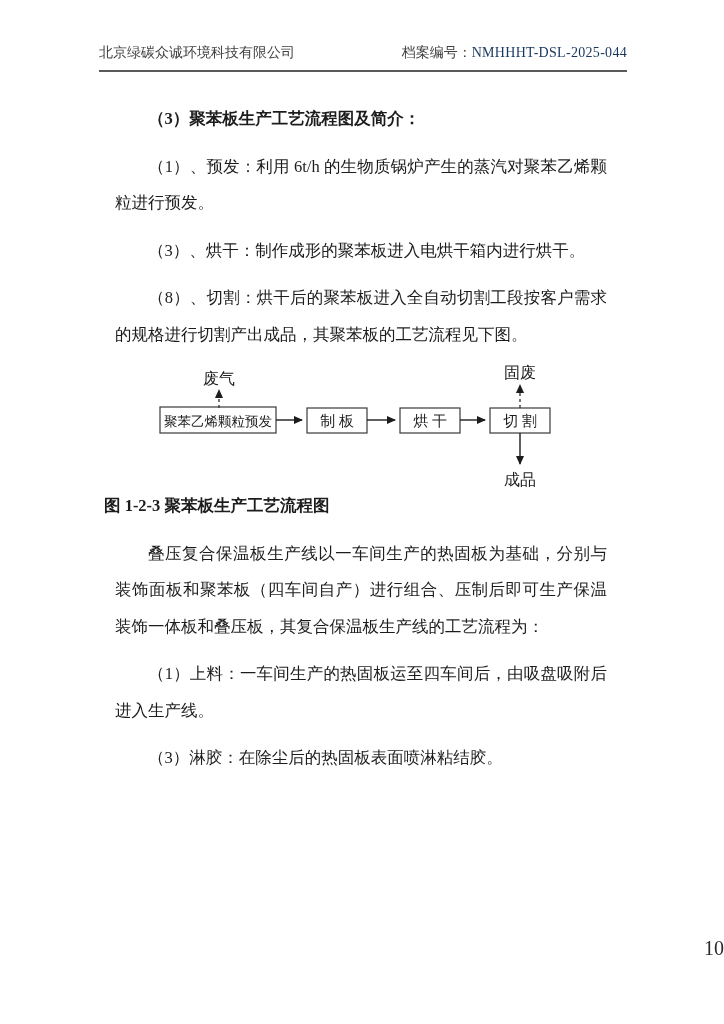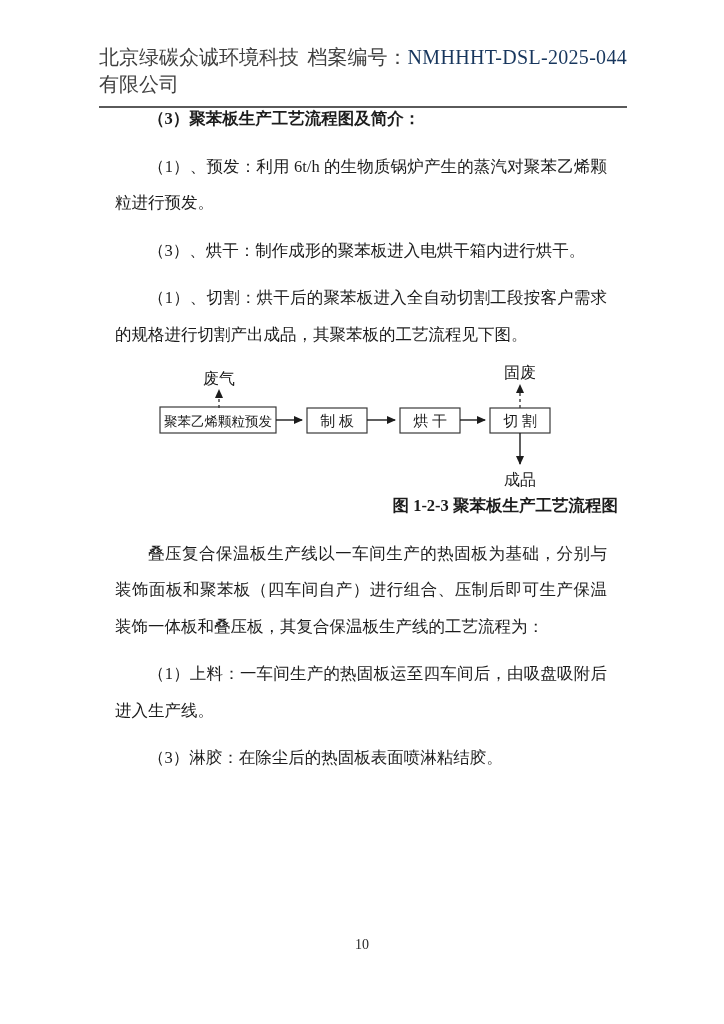--- a/index.html
+++ b/index.html
@@ -14,76 +14,76 @@
   }
   
   .header {
     position: absolute;
     left: 99px;
     top: 44px;
     width: 528px;
     display: flex;
     justify-content: space-between;
     align-items: baseline;
-    font-size: 20px;
+    font-size: 14px;
     border-bottom: 2px solid #5a5a5a;
     padding-bottom: 8px;
     color: #3f3f3f;
   }
   .header .archive { white-space: nowrap; }
   .header .archive .num { color: #17365d; letter-spacing: 0.3px; }
   
   .content {
     position: absolute;
     left: 104px;
     top: 90px;
     width: 514px;
     font-size: 16.5px;
     line-height: 36.5px;
     text-align: justify;
   }
   .para { margin: 11px; text-indent: 2em; }
   .heading { margin: 11px; text-indent: 2em; font-weight: bold; }
-  .figure-caption { margin: 0; text-indent: 0; text-align: right; font-weight: bold; }
+  .figure-caption { margin: 0; text-indent: 0; text-align: left; font-weight: bold; }
   
   .figure-block { height: 124px; position: relative; }
   .flow-svg { position: absolute; left: 0; top: 0; }
   .flow-svg text {
     font-family: "Liberation Serif", "DejaVu Serif", serif;
     fill: #1c1c1c;
   }
   .flow-box { fill: none; stroke: #3a3a3a; stroke-width: 1.2; }
   .flow-line { stroke: #1c1c1c; stroke-width: 1.4; fill: none; }
   .flow-dashed { stroke: #1c1c1c; stroke-width: 1.2; stroke-dasharray: 3 3; fill: none; }
   
   .footer {
     position: absolute;
     left: 0; top: 937px;
     width: 724px;
-    text-align: center;
-    font-size: 14px;
+    text-align: right;
+    font-size: 20px;
     color: #2a2a2a;
   }
 </style>
 </head>
 <body>
 
 <div class="page">
 
   <div class="header">
     <span class="company">北京绿碳众诚环境科技有限公司</span>
     <span class="archive"><span>档案编号：</span><span class="num">NMHHHT-DSL-2025-044</span></span>
   </div>
 
   <div class="content">
 
     <p class="heading">（3）聚苯板生产工艺流程图及简介：</p>
     <p class="para">（1）、预发：利用 6t/h 的生物质锅炉产生的蒸汽对聚苯乙烯颗粒进行预发。</p>
     <p class="para">（3）、烘干：制作成形的聚苯板进入电烘干箱内进行烘干。</p>
-    <p class="para">（1）、切割：烘干后的聚苯板进入全自动切割工段按客户需求的规格进行切割产出成品，其聚苯板的工艺流程见下图。</p>
+    <p class="para">（8）、切割：烘干后的聚苯板进入全自动切割工段按客户需求的规格进行切割产出成品，其聚苯板的工艺流程见下图。</p>
 
     <div class="figure-block">
       <svg class="flow-svg" width="524" height="124" viewBox="0 0 524 124">
         <defs>
           <marker id="arrw" markerWidth="9" markerHeight="8" refX="8" refY="4" orient="auto" markerUnits="userSpaceOnUse">
             <path d="M0,0 L9,4 L0,8 z" fill="#1c1c1c"></path>
           </marker>
         </defs>
 
         <text x="115" y="20" text-anchor="middle" font-size="16">废气</text>

